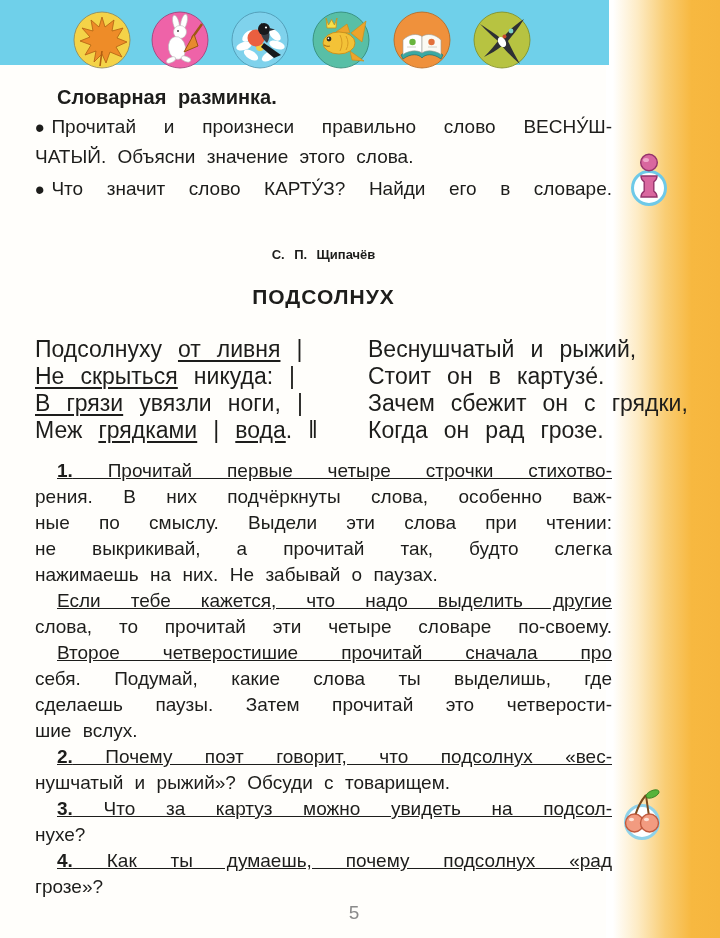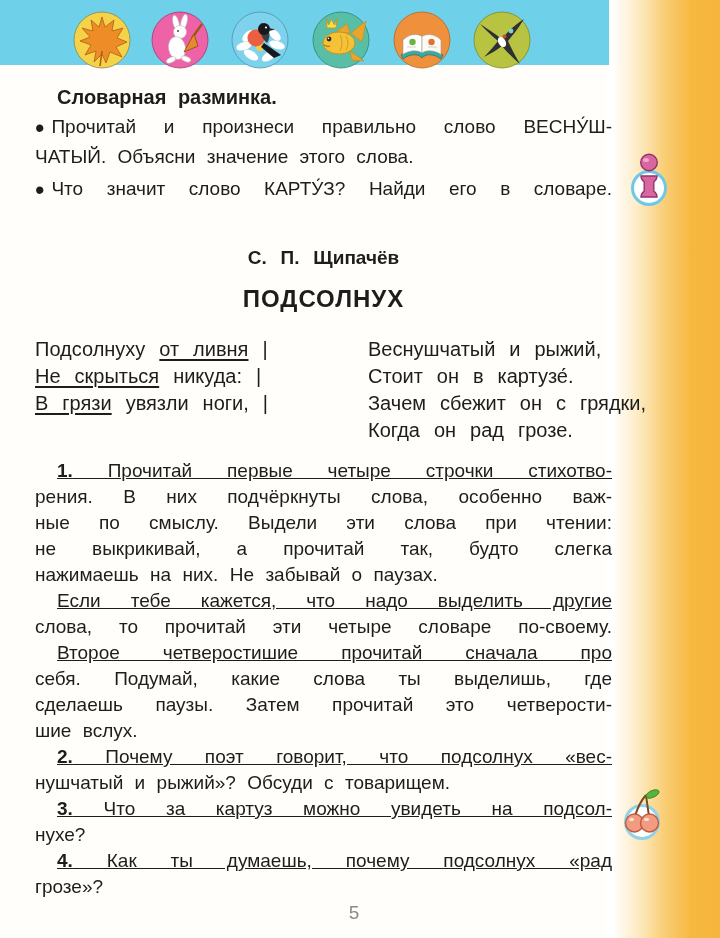--- a/index.html
+++ b/index.html
@@ -45,31 +45,31 @@
   }
   .line{line-height:26px;font-size:19px;word-spacing:0.32em;}
   .wline{line-height:30px;}
   .jl{text-align:justify;text-align-last:justify;}
   .bullet-par{margin-top:2px;}
   .dot{font-size:27px;line-height:0;vertical-align:-4px;margin-right:7px;}
   u{text-underline-offset:3px;text-decoration-thickness:1.5px;}
 
   .poem-author{
     position:absolute;top:163px;left:0;width:100%;
-    text-align:center;font-size:19px;font-weight:bold;word-spacing:0.45em;
+    text-align:center;font-size:13px;font-weight:bold;word-spacing:0.45em;
   }
   .poem-title{
     position:absolute;top:201px;left:0;width:100%;
-    text-align:center;font-size:24px;font-weight:bold;letter-spacing:1px;
+    text-align:center;font-size:21px;font-weight:bold;letter-spacing:1px;
   }
   .poem{position:absolute;top:252px;left:0;width:100%;}
   .poem-col{position:absolute;top:0;}
   .poem-left{left:0;width:310px;}
   .poem-right{left:333px;width:300px;}
-  .poem-line{font-size:20px;line-height:27px;word-spacing:0.42em;white-space:nowrap;}
+  .poem-line{font-size:23px;line-height:27px;word-spacing:0.42em;white-space:nowrap;}
 
   .tasks{position:absolute;top:374px;left:0;width:100%;}
   .task .line.first{padding-left:22px;text-decoration:underline;}
   b.num{font-weight:bold;}
 
   .page-number{
     position:absolute;left:340px;top:902px;width:28px;
     text-align:center;font-size:19px;color:var(--page-number);
   }
   .side-icon{position:absolute;}
@@ -168,20 +168,21 @@
       </div>
 
     <div class="poem-author">С. П. Щипачёв</div>
     <div class="poem-title">ПОДСОЛНУХ</div>
 
     <div class="poem">
       <div id="poem-left" class="poem-col poem-left">
           <div class="poem-line">Подсолнуху <u>от ливня</u> |</div>
           <div class="poem-line"><u>Не скрыться</u> никуда: |</div>
           <div class="poem-line"><u>В грязи</u> увязли ноги, |</div>
+          <div class="poem-line">Меж <u>грядками</u> | <u>вода</u>. ‖</div>
         </div>
       <div id="poem-right" class="poem-col poem-right">
           <div class="poem-line">Веснушчатый и рыжий,</div>
           <div class="poem-line">Стоит он в картузе́.</div>
           <div class="poem-line">Зачем сбежит он с грядки,</div>
           <div class="poem-line">Когда он рад грозе.</div>
         </div>
     </div>
 
     <div id="tasks" class="tasks">

